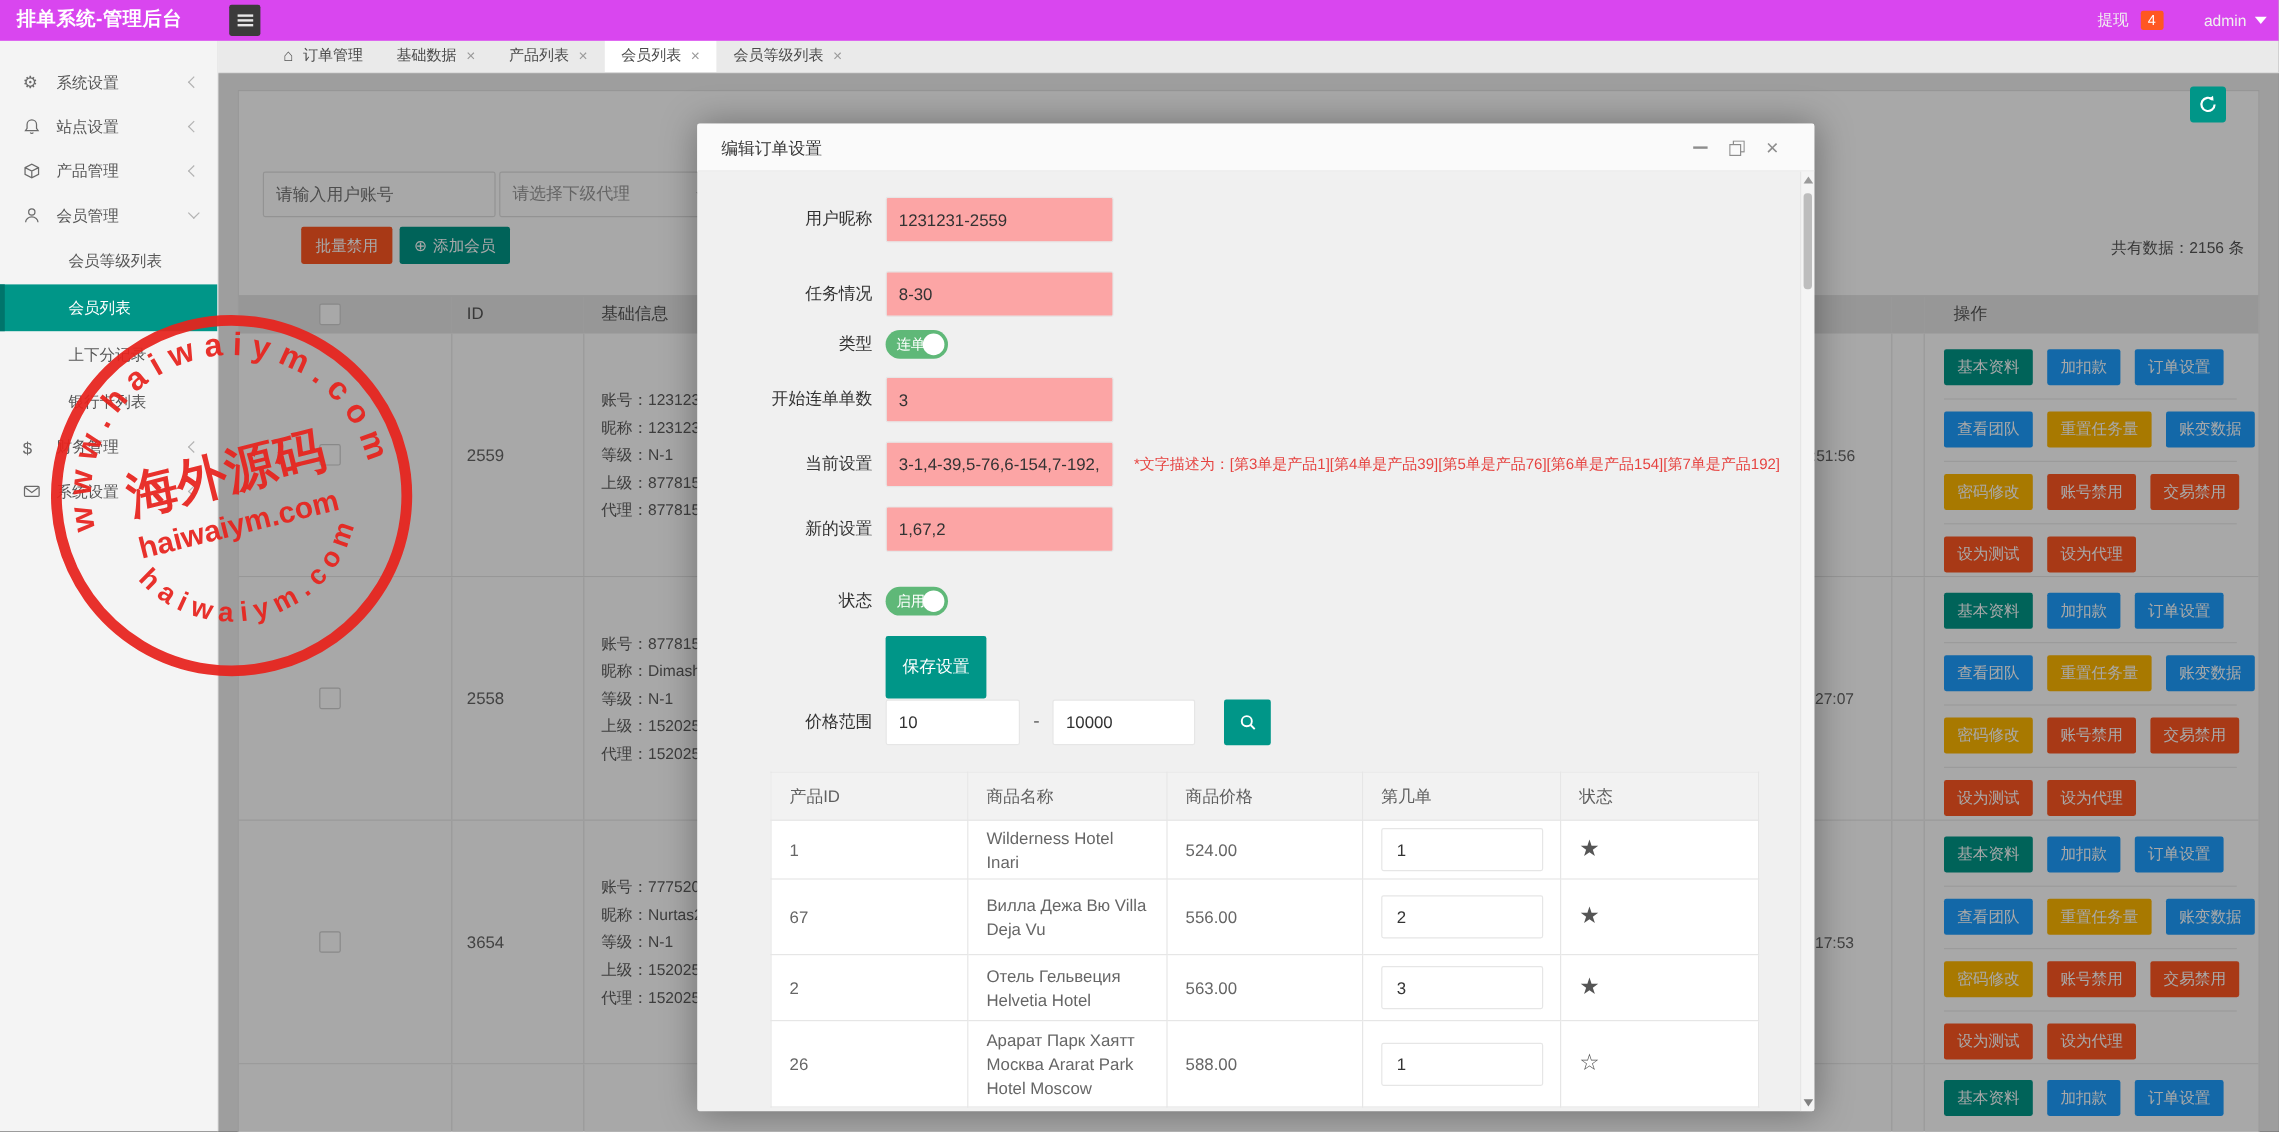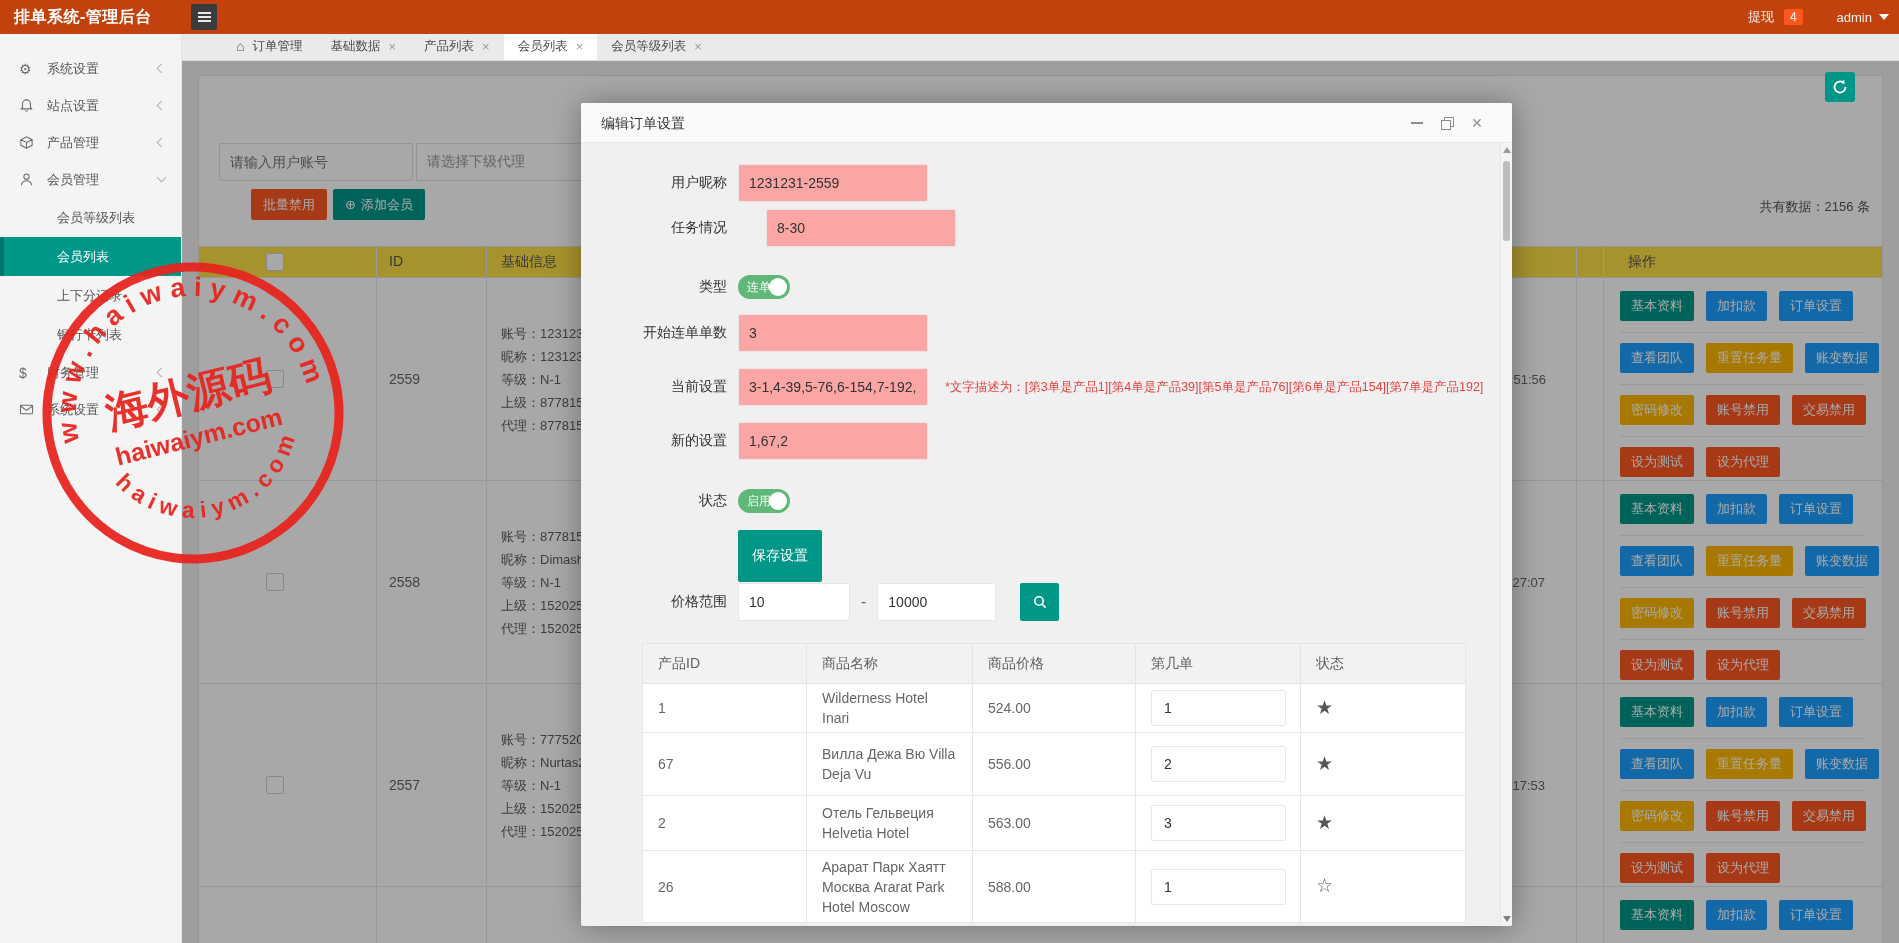--- a/index.html
+++ b/index.html
@@ -1,20 +1,20 @@
 <!DOCTYPE html>
 <html><head>
 <meta charset="utf-8">
 <style>
   html,body{margin:0;padding:0;background:#555;}
   *{box-sizing:border-box;font-family:"Liberation Sans","DejaVu Sans",sans-serif;}
   .screen{position:relative;width:1899px;height:943px;overflow:hidden;background:#f0f0f0;}
 
   
-  .topbar{position:absolute;left:0;top:0;width:1899px;height:34px;background:#c2410c;z-index:200;}
+  .topbar{position:absolute;left:0;top:0;width:1899px;height:34px;background:#d946ef;z-index:200;}
   .brand{position:absolute;left:14px;top:0;line-height:34px;color:#fff;font-size:16px;font-weight:bold;letter-spacing:.5px;}
   .burger{position:absolute;left:191px;top:4px;width:26px;height:26px;background:#3b3b3b;border-radius:2px;display:flex;align-items:center;justify-content:center;cursor:pointer;}
   .burger i{display:block;width:13px;height:2px;background:#e8e8e8;box-shadow:0 -4px 0 #e8e8e8,0 4px 0 #e8e8e8;}
   .tb-right{position:absolute;right:10px;top:0;height:34px;display:flex;align-items:center;gap:10px;color:#f0f0f0;font-size:13px;}
   .badge{display:inline-block;background:#FF5722;color:#fff;font-size:12px;line-height:16px;padding:0 6px;border-radius:2px;}
   .caret-down{width:0;height:0;border-left:5px solid transparent;border-right:5px solid transparent;border-top:6px solid #fff;margin-left:2px;}
   .tb-user{display:flex;align-items:center;gap:5px;margin-left:24px;cursor:pointer;}
 
   
   .sidebar{position:absolute;left:0;top:34px;width:182px;height:909px;background:#f4f4f4;border-right:1px solid #e6e6e6;z-index:30;padding-top:16px;}
@@ -39,21 +39,21 @@
   .inp{border:1px solid #e0e0e0;border-radius:2px;background:#fff;font-size:14px;color:#333;padding:0 10px;outline:none;}
   .f-account{position:absolute;left:20px;top:67px;width:194px;height:38px;}
   .f-agent{position:absolute;left:217px;top:67px;width:185px;height:38px;border:1px solid #e0e0e0;border-radius:2px;background:#fff;display:flex;align-items:center;padding:0 10px;color:#999;font-size:14px;cursor:pointer;}
   .f-agent .sel-caret{position:absolute;right:10px;top:16px;width:0;height:0;border-left:5px solid transparent;border-right:5px solid transparent;border-top:6px solid #b5b5b5;}
   .btn{display:inline-flex;align-items:center;justify-content:center;border:none;border-radius:2px;color:#fff;font-size:13px;height:31px;padding:0 12px;cursor:pointer;gap:5px;}
   .teal{background:#009688;} .blue{background:#1E9FFF;} .yellow{background:#FFB800;} .red{background:#FF5722;}
   .b-batch{position:absolute;left:52px;top:113px;}
   .b-add{position:absolute;left:134px;top:113px;}
   .total{position:absolute;right:12px;top:122px;font-size:13px;color:#555;}
 
-  .ghead{position:absolute;left:0px;top:170px;width:1683px;height:32px;background:#fde047;border-top:1px solid #e6e6e6;border-bottom:1px solid #e6e6e6;font-size:14px;color:#555;}
+  .ghead{position:absolute;left:0px;top:170px;width:1683px;height:32px;background:#e5e5e5;border-top:1px solid #e6e6e6;border-bottom:1px solid #e6e6e6;font-size:14px;color:#555;}
   .ghead .h-id{position:absolute;left:190px;top:6px;}
   .ghead .h-info{position:absolute;left:302px;top:6px;}
   .ghead .h-ops{position:absolute;left:1429px;top:6px;}
   .vline{position:absolute;top:0;bottom:0;width:1px;background:#e9e9e9;}
   .ckbox{position:absolute;width:18px;height:18px;background:#fff;border:1px solid #d0d0d0;border-radius:2px;cursor:pointer;}
   .record{position:absolute;left:0;width:1683px;border-bottom:1px solid #e6e6e6;background:#fff;}
   .rec-id{position:absolute;left:190px;top:50%;transform:translateY(-50%);font-size:14px;color:#666;}
   .rec-info{position:absolute;left:302px;top:50%;transform:translateY(-50%);font-size:13px;color:#5e5e5e;line-height:23px;white-space:nowrap;}
   .rec-time{position:absolute;left:1274px;top:94px;width:130px;font-size:13px;color:#666;white-space:nowrap;}
   .ops-cell{position:absolute;left:1421px;top:13px;width:250px;}
@@ -317,21 +317,21 @@
           </div>
         </div>
     </div>
 
     <div class="record" style="top:608px;height:203px;">
       <span class="vline" style="left:177px;"></span>
         <span class="vline" style="left:287px;"></span>
       <span class="vline" style="left:1377px;"></span>
         <span class="vline" style="left:1404px;"></span>
       <span class="ckbox" style="left:67px;top:92px;"></span>
-      <span class="rec-id">2557</span>
+      <span class="rec-id">3654</span>
       <div class="rec-info">
         <div>账号：77752061585</div>
           <div>昵称：Nurtas222</div>
         <div>等级：N-1</div>
           <div>上级：15202595989</div>
         <div>代理：15202595989</div>
       </div>
       <span class="rec-time">-11 15:17:53</span>
       <div class="ops-cell">
           <div class="op-row">
@@ -415,21 +415,21 @@
             </svg>
         </span>
         <span class="mi mi-close">×</span>
       </span>
     </div>
 
     <div class="frow" style="top:61px;">
       <label>用户昵称</label>
       <input class="m-inp" value="1231231-2559" style="">
     </div>
-    <div class="frow" style="top:106px;gap:28px;">
+    <div class="frow" style="top:123px;">
       <label>任务情况</label>
       <input class="m-inp" value="8-30" style="">
     </div>
     <div class="frow" style="top:165px;">
       <label>类型</label>
       <span class="switch">
         <em>连单</em>
           <i></i>
       </span>
     </div>

